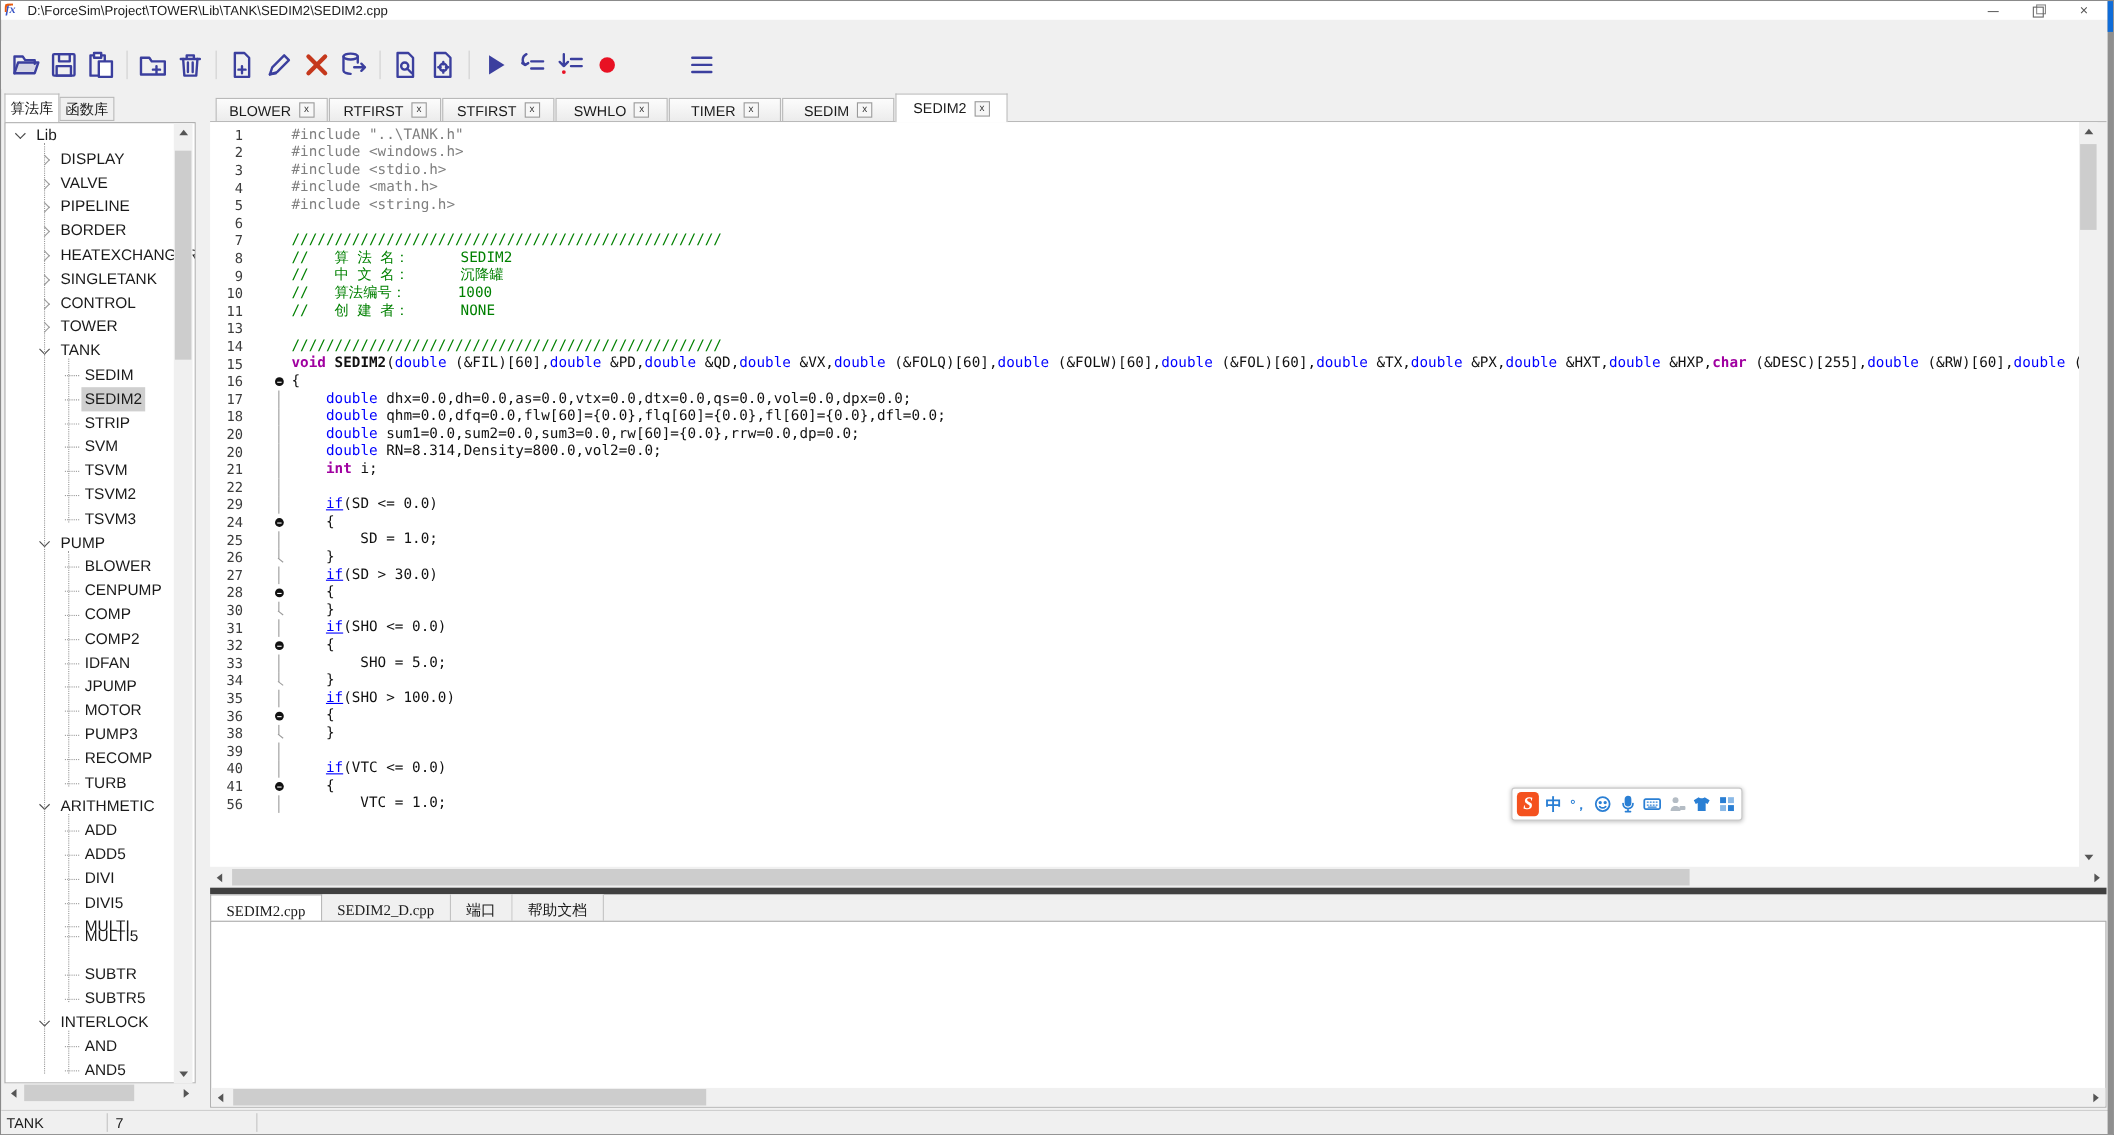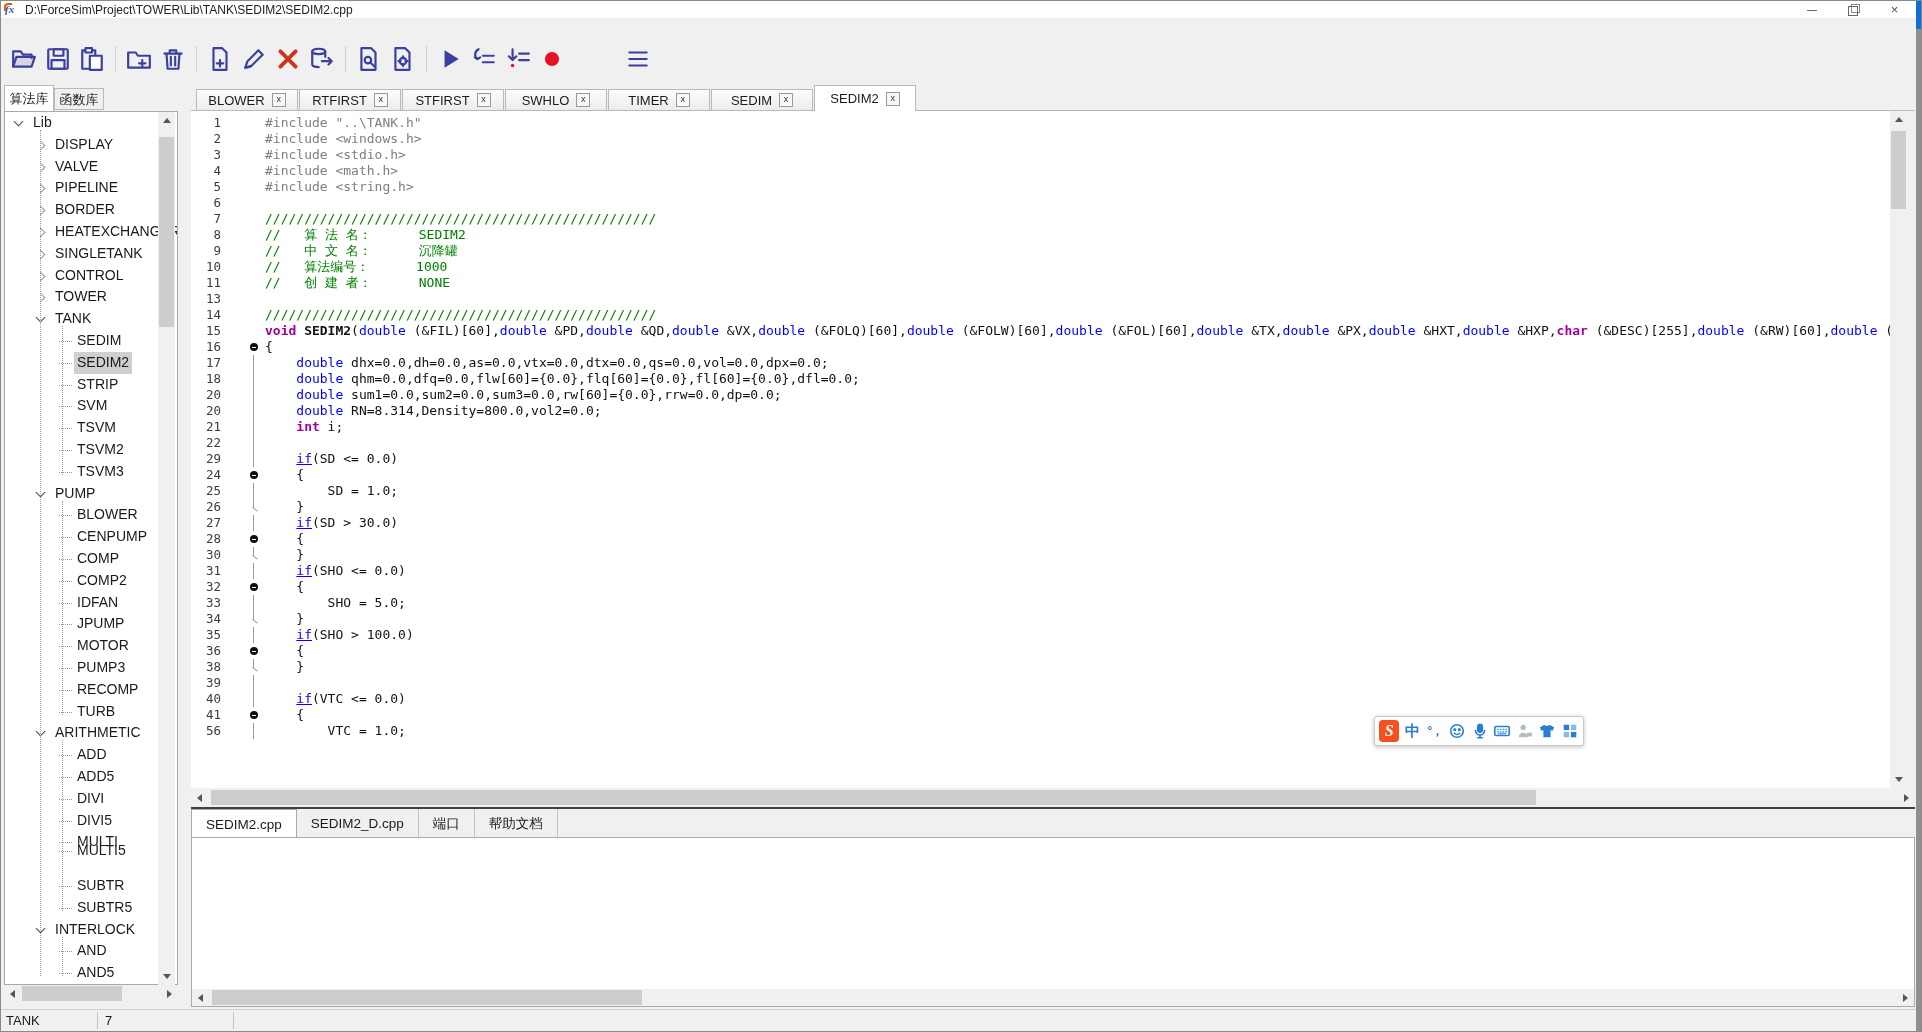--- a/index.html
+++ b/index.html
@@ -65,21 +65,21 @@
   .fold.c::before{content:"";position:absolute;left:4px;top:0;height:9px;border-left:1px solid #9a9a9a;}
   .fold.c::after{content:"";position:absolute;left:4px;top:8px;width:6px;height:1px;background:#9a9a9a;transform:rotate(38deg);transform-origin:0 0;}
   .tok-pp{color:var(--pp);}
   .tok-cm{color:var(--cm);}
   .tok-kw{color:var(--kw);}
   .tok-kw2{color:var(--kw2);font-weight:bold;}
   .tok-if{color:var(--kw);text-decoration:underline;}
   .tok-fn{font-weight:bold;color:#111;}
   .tok-pl{color:#111;}
   
-  .bottomtabs{position:absolute;left:190px;top:806px;width:1724px;height:30px;background:#f0f0f0;border-top:2px solid #404040;display:flex;box-sizing:border-box;}
+  .bottomtabs{position:absolute;left:190px;top:806px;width:1724px;height:30px;background:#f0f0f0;border-top:6px solid #404040;display:flex;box-sizing:border-box;font-family:Liberation Serif, serif;}
   .btab{height:29px;line-height:29px;padding:0 14px;font-size:13.5px;border-right:1px solid #c2c2c2;background:#f0f0f0;}
   .btab.active{background:#fff;border:1px solid #a9a9a9;border-bottom:none;box-sizing:border-box;}
   .bottompanel{position:absolute;left:190px;top:836px;width:1724px;height:170px;background:#fff;border:1px solid #a9a9a9;box-sizing:border-box;}
   
   .statusbar{position:absolute;left:0;top:1008px;width:100%;height:22px;background:#f0f0f0;border-top:1px solid #cfcfcf;font-size:13px;}
   .statusbar .scell{position:absolute;top:3px;}
   .ssep{position:absolute;top:2px;width:1px;height:17px;background:#c4c4c4;}
   
   .edge-gray{position:absolute;right:0;top:0;width:5px;height:100%;background:#8f8f8f;}
   .edge-blue{position:absolute;right:0;top:0;width:5px;height:28px;background:var(--edgeblue);z-index:5;}

